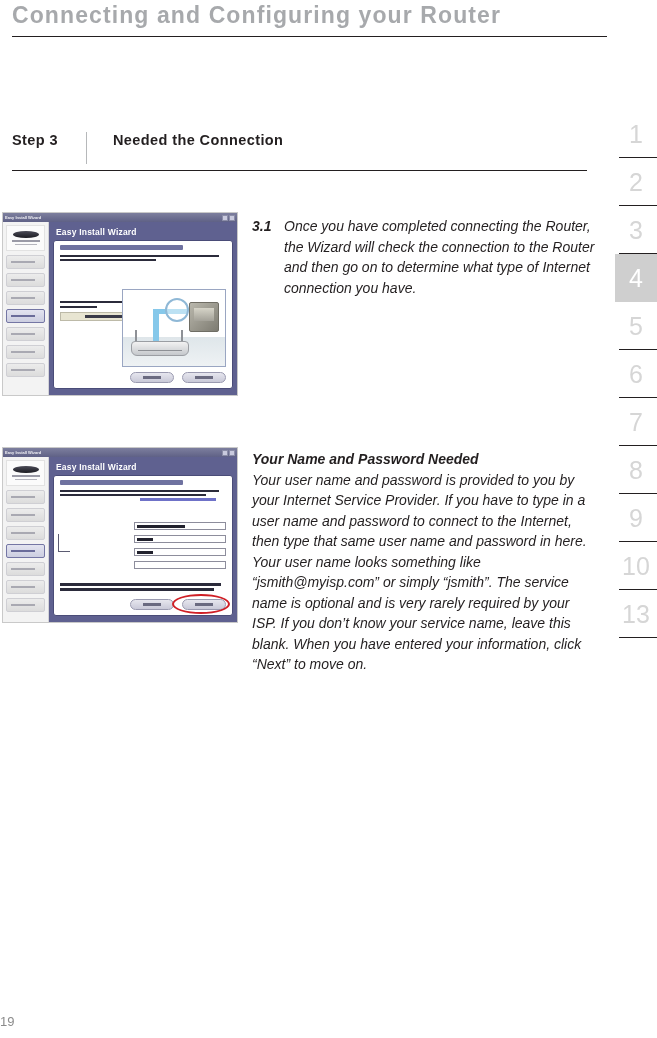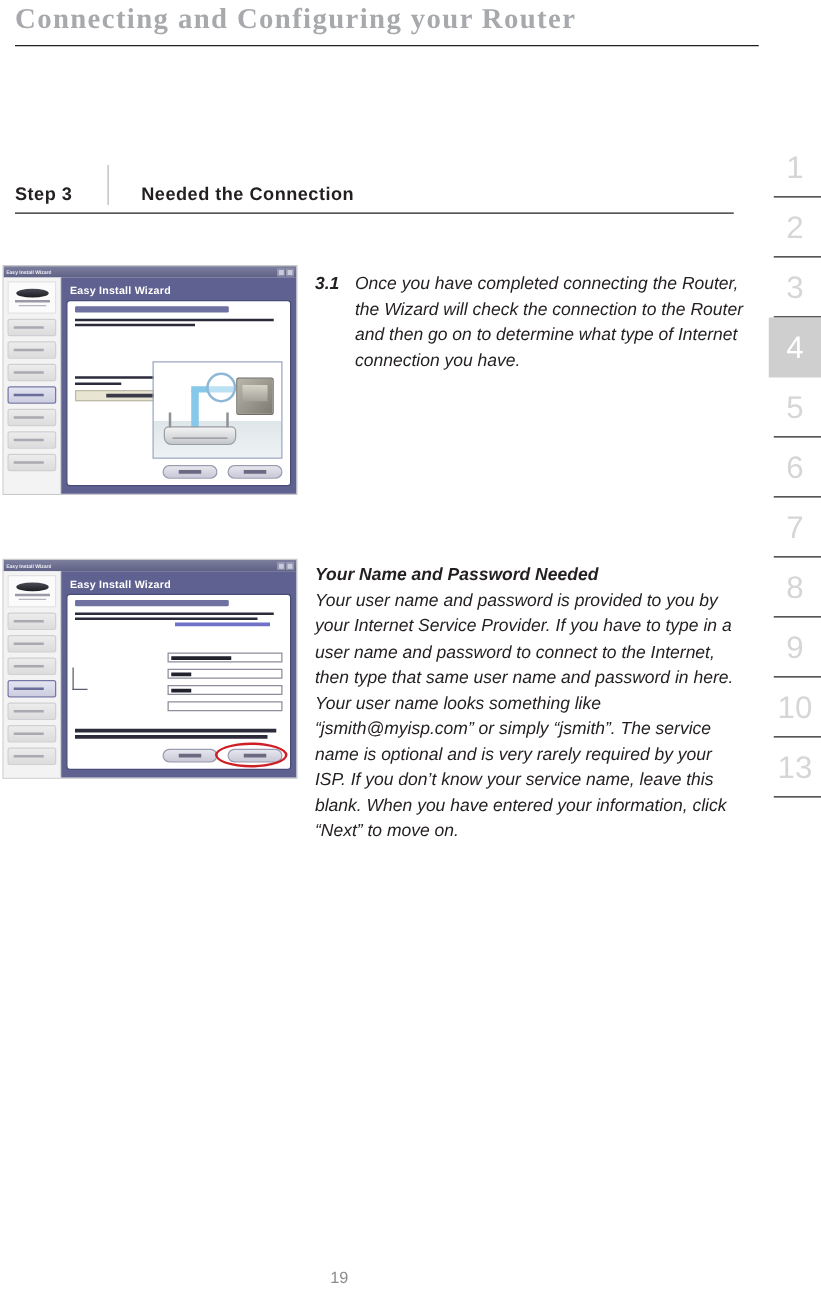--- a/index.html
+++ b/index.html
@@ -18,33 +18,33 @@
 
   
   .runhead {
     position: absolute;
     left: 12px; top: 2px;
     width: 595px;
     font-size: 23px;
     font-weight: bold;
     letter-spacing: 1.1px;
     color: #a7a9ac;
-    font-family: Liberation Serif, serif;
+    font-family: Liberation Sans, sans-serif;
     white-space: nowrap;
   }
   .runhead-rule {
     position: absolute;
     left: 12px; top: 36px;
     width: 595px; height: 1px;
     background: #231f20;
   }
 
   
   .step-block { position: absolute; left: 12px; top: 132px; width: 575px; }
-  .step-row { display: flex; align-items: flex-end; height: 32px; gap: 12px; }
+  .step-row { display: flex; align-items: flex-start; height: 32px; gap: 12px; }
   .step-label {
     font-size: 14.5px; font-weight: bold; color: #231f20;
     letter-spacing: .4px; width: 62px;
   }
   .step-divider {
     width: 1px; align-self: stretch; background: #b6b8ba; margin-right: 14px;
   }
   .step-title {
     font-size: 14.5px; font-weight: bold; color: #231f20; letter-spacing: .4px;
   }
@@ -273,21 +273,21 @@
   }
   .item-body p:last-child { margin-bottom: 0; }
   .item-body h4 {
     margin: 0; font-size: 14px; font-weight: bold; line-height: 20.5px;
     color: #231f20; font-family: "Liberation Sans", sans-serif;
   }
 
   
   .folio {
     position: absolute; left: 0; top: 1014px; width: 543px;
-    text-align: center; font-size: 13px; color: #8b8b8b;
+    font-size: 13px; color: #8b8b8b;
     font-family: "Liberation Sans", sans-serif;
   }
 </style>
 </head>
 <body>
 
 <div class="page">
 
   <div class="runhead">Connecting and Configuring your Router</div>
   <div class="runhead-rule"></div>

